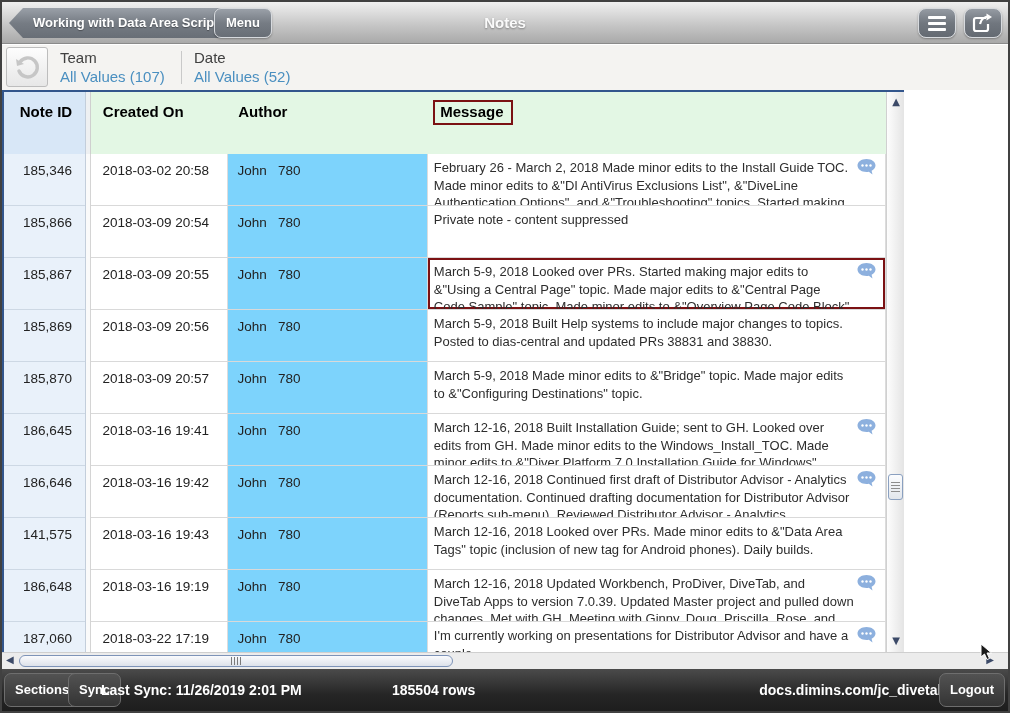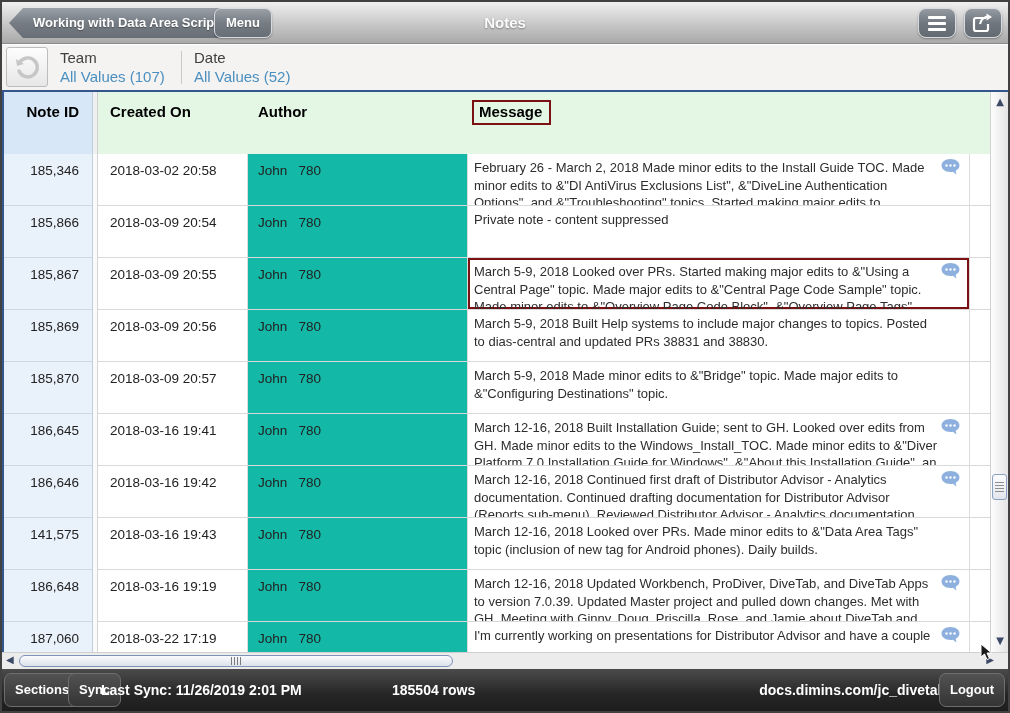--- a/index.html
+++ b/index.html
@@ -58,21 +58,21 @@
   }
   .filter { position:absolute; top:4px; }
   .filter.team { left:58px; }
   .filter.date { left:192px; }
   .f-label { font-size:15px; color:#404040; }
   .f-value { font-size:15px; color:#4a8fc0; margin-top:2px; cursor:pointer; }
   .vsep { position:absolute; left:179px; top:6px; width:1px; height:33px; background:#c9c9c9; }
 
   
   .tablewrap {
-    position:absolute; left:0; top:88px; width:1006px; height:562px;
+    position:absolute; left:0; top:88px; width:902px; height:562px;
     border-top:2px solid #33568c; border-left:2px solid #33568c;
     overflow:hidden; background:#fff;
   }
   .thead { display:flex; height:62px; font-weight:bold; font-size:15px; color:#000; }
   .thead > div { padding-top:11px; }
   .h-id   { width:88px; background:#d8e7f7; text-align:right; padding-right:13px; }
   .h-gap  { width:6px;  background:#eef0f2; border-left:1px solid #c3cedb; border-right:1px solid #cfcfcf; }
   .h-date { width:150px; background:#e3f7e4; padding-left:12px; }
   .h-auth { width:220px; background:#e3f7e4; padding-left:10px; }
   .h-msg  { width:502px; background:#e3f7e4; padding-left:4px; }
@@ -82,21 +82,21 @@
   }
 
   .tbody { height:500px; overflow:hidden; }
   .trow { display:flex; height:52px; font-size:13.5px; color:#222; }
   .c-id {
     width:88px; background:#e9f1fa; text-align:right; padding:9px 13px 0 0;
     border-bottom:1px solid #cdd8e4;
   }
   .c-gap { width:6px; background:#fafafa; border-left:1px solid #c3cedb; border-right:1px solid #d4d4d4; }
   .c-date { width:150px; padding:9px 0 0 12px; border-bottom:1px solid #d9d9d9; border-right:1px solid #dcdcdc; background:#fff; }
-  .c-auth { width:220px; padding:9px 0 0 10px; border-bottom:1px solid #d9d9d9; border-right:1px solid #dcdcdc; background:#14b8a6; white-space:pre; }
+  .c-auth { width:220px; padding:9px 0 0 10px; border-bottom:1px solid #d9d9d9; border-right:1px solid #dcdcdc; background:#7dd3fc; white-space:pre; }
   .c-msg {
     position:relative; width:502px; padding:5px 30px 0 6px; background:#fff;
     border-bottom:1px solid #d9d9d9; border-right:1px solid #dcdcdc;
     font-size:13px; line-height:17.5px; color:#2d2d2d; overflow:hidden;
   }
   .c-msg.highlighted { box-shadow:inset 0 0 0 2px #7b1113; }
   .c-end { width:20px; background:#fff; border-bottom:1px solid #d9d9d9; }
   .comment-icon { position:absolute; top:4px; right:8px; cursor:pointer; }
 
   

